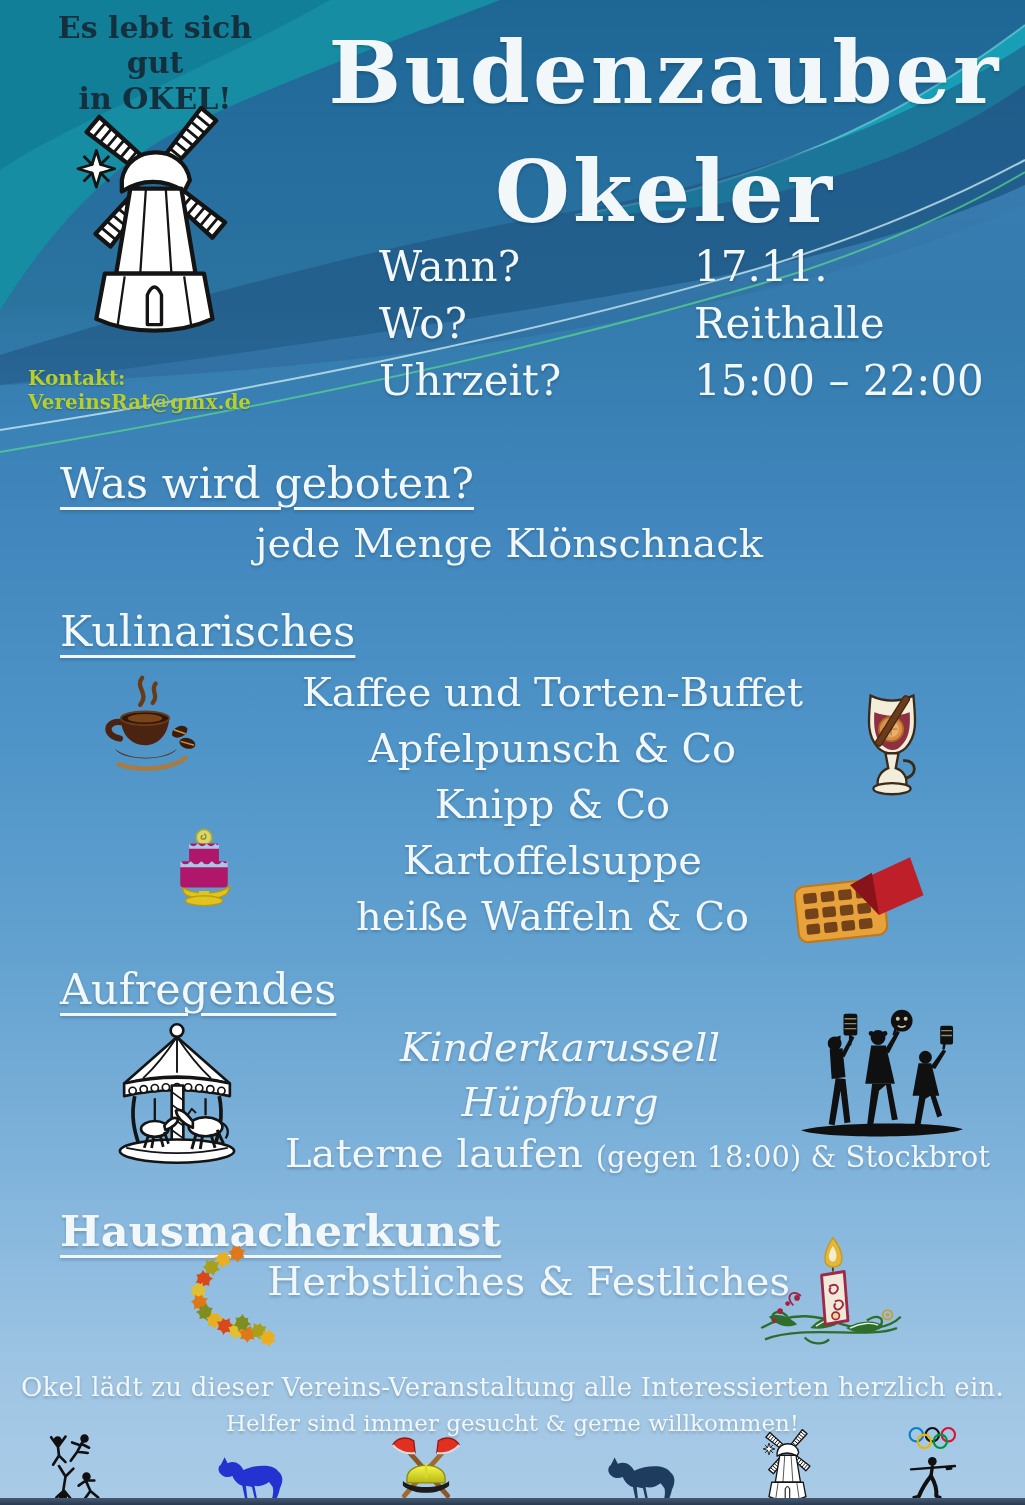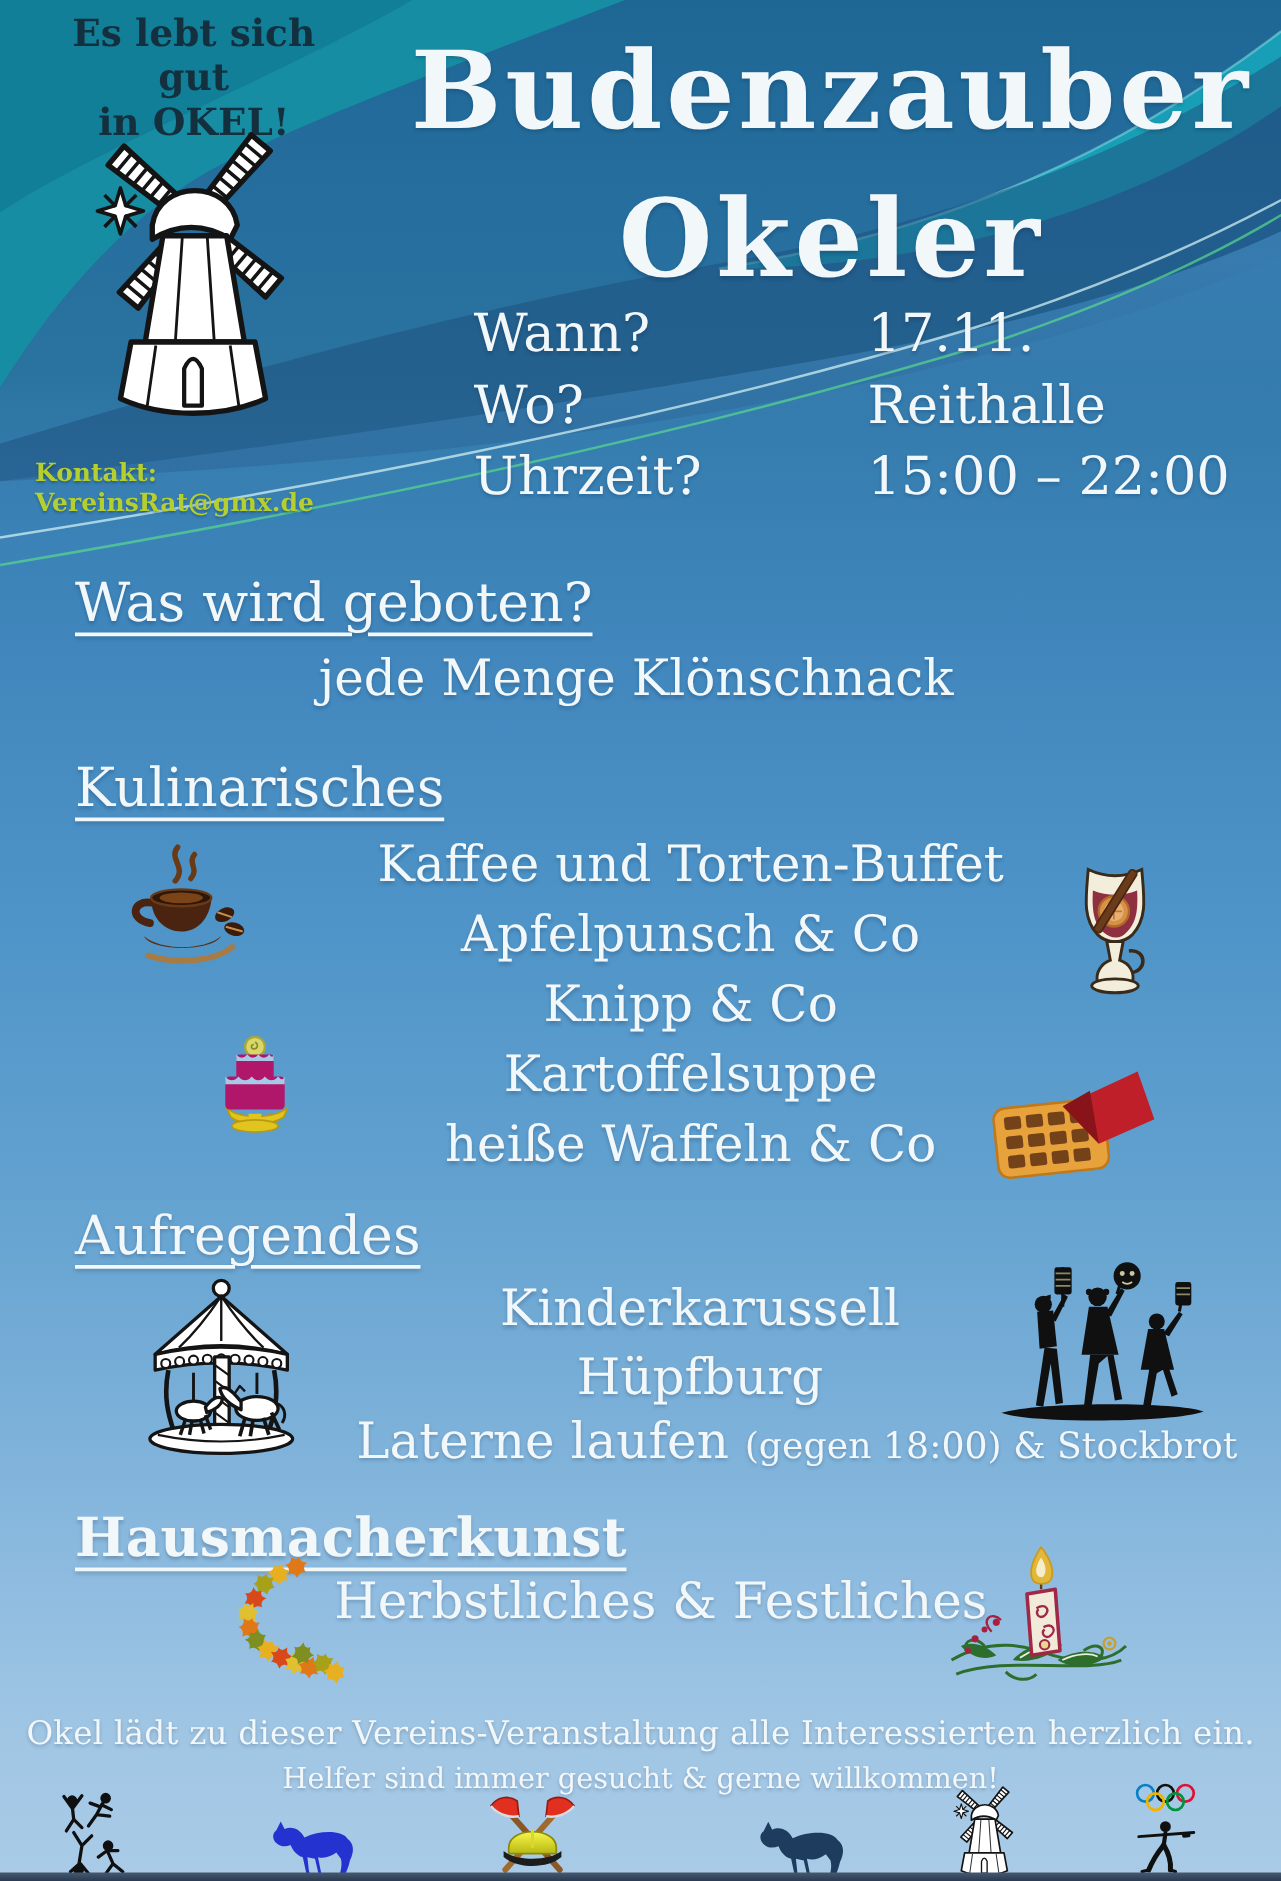--- a/index.html
+++ b/index.html
@@ -30,21 +30,21 @@
   .h-intro{left:60px;top:458px;}
   .intro-item{left:255px;top:520px;font-size:40px;}
   .h-kulinar{left:60px;top:606px;}
   .kulinar-items{left:230px;top:664px;width:645px;text-align:center;font-size:40px;line-height:56px;}
   .coffee{left:92px;top:672px;}
   .cake{left:160px;top:810px;}
   .punch{left:850px;top:690px;}
   .waffle{left:790px;top:852px;}
   .h-aufreg{left:60px;top:964px;}
   .carousel{left:103px;top:1020px;}
-  .aufreg-items{left:260px;top:1020px;width:600px;text-align:center;font-size:40px;line-height:55px;}
+  .aufreg-items{left:260px;top:1020px;width:600px;text-align:center;font-size:40px;line-height:55px;font-style:italic;}
   .laterne{left:285px;top:1130px;font-size:40px;white-space:nowrap;}
   .laterne .small{font-size:29px;}
   .kids{left:793px;top:1000px;}
   .h-haus{left:60px;top:1206px;font-weight:bold;}
   .leaves{left:180px;top:1246px;}
   .haus-item{left:230px;top:1258px;width:560px;text-align:right;font-size:40px;}
   .candle{left:750px;top:1230px;}
   .foot1{left:0;top:1372px;width:1025px;text-align:center;font-size:26px;letter-spacing:.2px;}
   .foot2{left:0;top:1410px;width:1025px;text-align:center;font-size:23px;}
   .acro{left:28px;top:1432px;}

